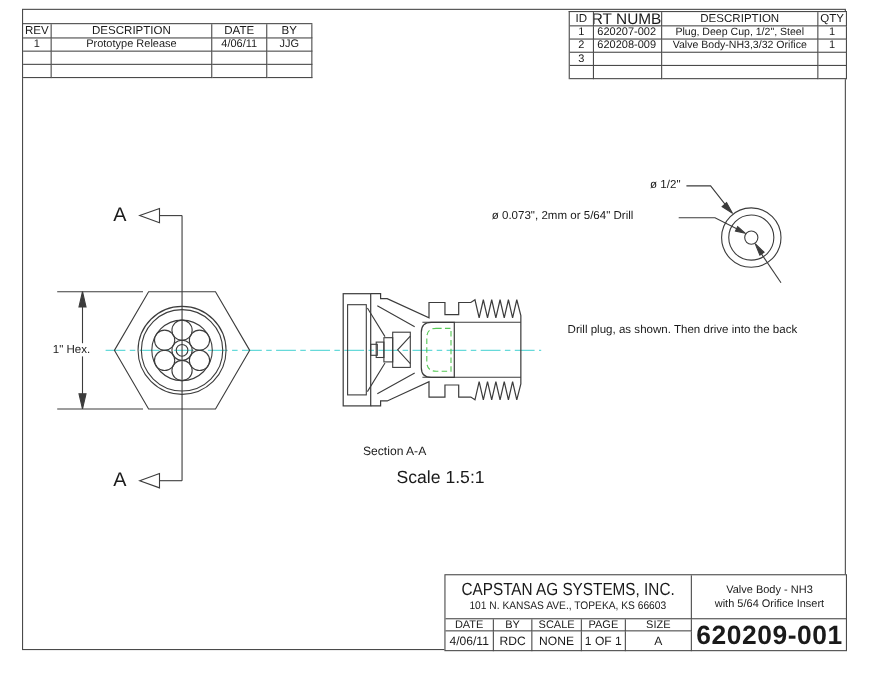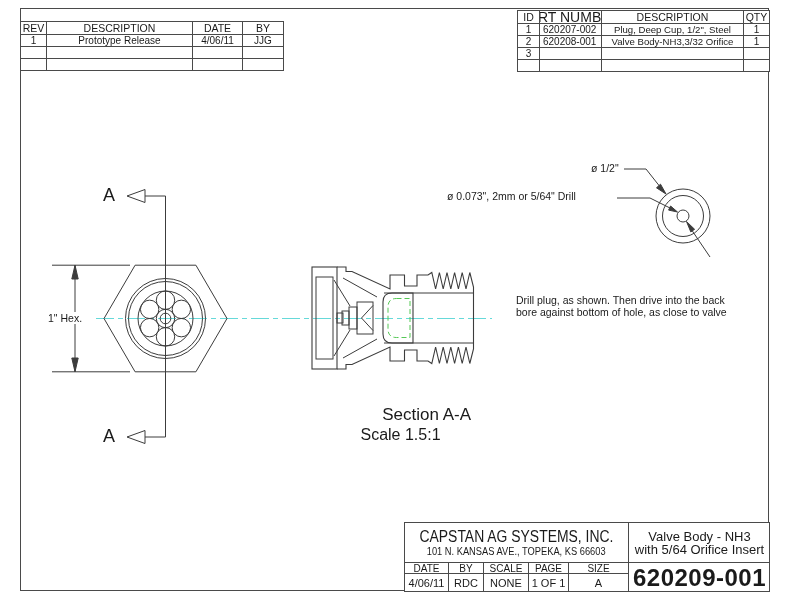--- a/index.html
+++ b/index.html
@@ -20,26 +20,26 @@
   
   .tblock{position:absolute;left:404px;top:522px;width:366px;height:70px;
           border:1px solid #4a4a4a;box-sizing:border-box;background:#fff;}
   .tblock .tcell{position:absolute;box-sizing:border-box;display:flex;
                  align-items:center;justify-content:center;flex-direction:column;}
   .bline{border-right:1px solid #4a4a4a;border-bottom:1px solid #4a4a4a;}
   .company-name{font-size:16px;transform:scaleX(0.87);white-space:nowrap;line-height:18px;}
   .company-addr{font-size:10px;transform:scaleX(0.93);white-space:nowrap;line-height:11px;}
   .fld-h{font-size:10px;}
   .fld-v{font-size:11px;}
-  .title-l{font-size:13px;line-height:13px;white-space:nowrap;}
+  .title-l{font-size:10px;line-height:13px;white-space:nowrap;}
   .pn{font-size:24px;letter-spacing:0.5px;}
   
   .dlabel{position:absolute;font-size:10.5px;white-space:nowrap;}
   .alabel{position:absolute;font-size:18px;}
-  .sec-title{position:absolute;left:330px;top:405px;width:141px;text-align:right;font-size:17px;}
+  .sec-title{position:absolute;left:330px;top:405px;width:141px;text-align:left;font-size:11px;}
   .sec-scale{position:absolute;left:330px;top:426px;width:141px;text-align:center;font-size:16px;}
   .note{position:absolute;left:516px;top:295px;width:260px;font-size:10.5px;line-height:11.6px;}
   .note span{display:block;}
   .hexdim{background:#fff;padding:0 1px;}
   svg{position:absolute;left:0;top:0;}
 </style>
 </head>
 <body>
 
 <div class="page">
@@ -148,21 +148,21 @@
     <div class="cell hdr-sm">PART NUMBER</div>
     <div class="cell hdr">DESCRIPTION</div>
     <div class="cell hdr">QTY</div>
 
     <div class="cell">1</div>
     <div class="cell left">620207-002</div>
     <div class="cell desc">Plug, Deep Cup, 1/2", Steel</div>
     <div class="cell">1</div>
 
     <div class="cell">2</div>
-    <div class="cell left">620208-001</div>
+    <div class="cell left">620208-009</div>
     <div class="cell desc">Valve Body-NH3,3/32 Orifice</div>
     <div class="cell">1</div>
 
     <div class="cell">3</div>
     <div class="cell left"></div>
     <div class="cell desc"></div>
     <div class="cell"></div>
 
     <div class="cell"></div>
     <div class="cell left"></div>
@@ -172,21 +172,20 @@
 
   <div class="alabel" style="left:103px;top:185px;">A</div>
   <div class="alabel" style="left:103px;top:426px;">A</div>
   <div class="dlabel hexdim" style="left:47px;top:312px;">1" Hex.</div>
   <div class="sec-title">Section A-A</div>
   <div class="sec-scale">Scale 1.5:1</div>
   <div class="dlabel" style="left:447px;top:190px;">ø 0.073", 2mm or 5/64" Drill</div>
   <div class="dlabel" style="left:591px;top:162px;">ø 1/2"</div>
   <div class="note">
     <span>Drill plug, as shown.  Then drive into the back</span>
-    <span>bore against bottom of hole, as close to valve</span>
   </div>
 
   <div class="tblock">
     <div class="tcell bline" style="left:0;top:0;width:224px;height:40px;">
       <div class="company-name">CAPSTAN AG SYSTEMS, INC.</div>
       <div class="company-addr">101 N. KANSAS AVE., TOPEKA, KS 66603</div>
     </div>
     <div class="tcell" style="left:224px;top:0;width:141px;height:40px;border-bottom:1px solid #4a4a4a;">
       <div class="title-l">Valve Body - NH3</div>
       <div class="title-l">with 5/64 Orifice Insert</div>

